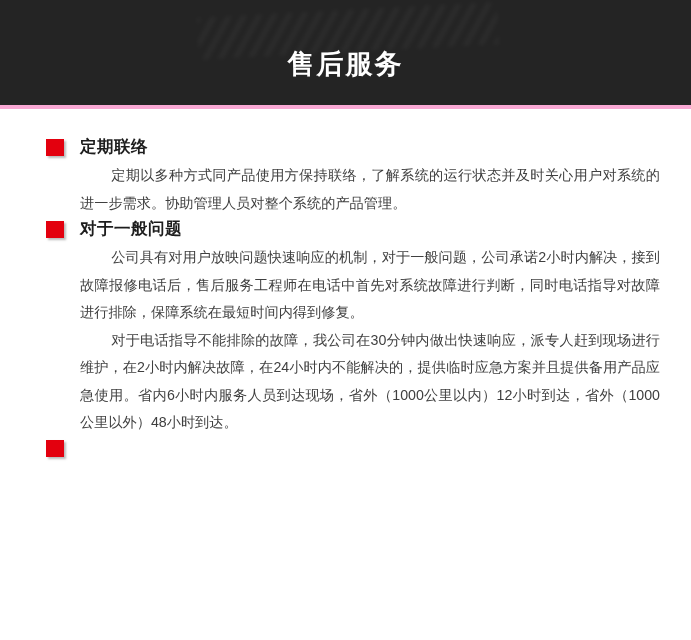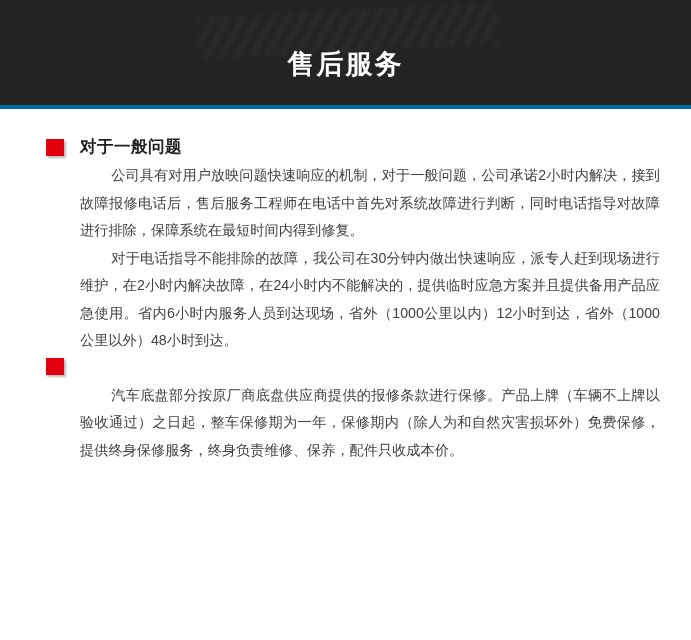--- a/index.html
+++ b/index.html
@@ -11,21 +11,21 @@
     height: 640px;
     background: #ffffff;
     overflow: hidden;
     font-family: "Liberation Sans", sans-serif;
   }
   
   .banner {
     position: relative;
     height: 105px;
     background: #242424;
-    border-bottom: 4px solid #0369a1;
+    border-bottom: 4px solid #f9a8d4;
     overflow: hidden;
   }
   .banner-title {
     position: absolute;
     top: 46px;
     left: 0;
     right: 0;
     text-align: center;
     color: #ffffff;
     font-size: 27px;
@@ -85,30 +85,36 @@
 <body>
 
 <div class="banner" style="background-color: rgb(36, 36, 36);">
   <div class="watermark"></div>
   <div class="banner-title">售后服务</div>
 </div>
 
 <div class="content">
 
 
+  <div class="section">
+    <div class="heading-row">
+      <span class="bullet" style="background-color: rgb(227, 0, 14);"></span>
+      <h2 class="section-heading">定期联络</h2>
+    </div>
+    <p>定期以多种方式同产品使用方保持联络，了解系统的运行状态并及时关心用户对系统的进一步需求。协助管理人员对整个系统的产品管理。</p>
+  </div>
 
   <div class="section">
     <div class="heading-row">
       <span class="bullet" style="background-color: rgb(227, 0, 14);"></span>
       <h2 class="section-heading">对于一般问题</h2>
     </div>
     <p>公司具有对用户放映问题快速响应的机制，对于一般问题，公司承诺2小时内解决，接到故障报修电话后，售后服务工程师在电话中首先对系统故障进行判断，同时电话指导对故障进行排除，保障系统在最短时间内得到修复。</p>
     <p>对于电话指导不能排除的故障，我公司在30分钟内做出快速响应，派专人赶到现场进行维护，在2小时内解决故障，在24小时内不能解决的，提供临时应急方案并且提供备用产品应急使用。省内6小时内服务人员到达现场，省外（1000公里以内）12小时到达，省外（1000公里以外）48小时到达。</p>
   </div>
 
   <div class="section">
     <div class="heading-row">
       <span class="bullet" style="background-color: rgb(227, 0, 14);"></span>
     </div>
-    <p>汽车底盘部分按原厂商底盘供应商提供的报修条款进行保修。产品上牌（车辆不上牌以验收通过）之日起，整车保修期为一年，保修期内（除人为和自然灾害损坏外）免费保修，提供终身保修服务，终身负责维修、保养，配件只收成本价。</p>
   </div>
 
 </div>
 
 </body></html>

